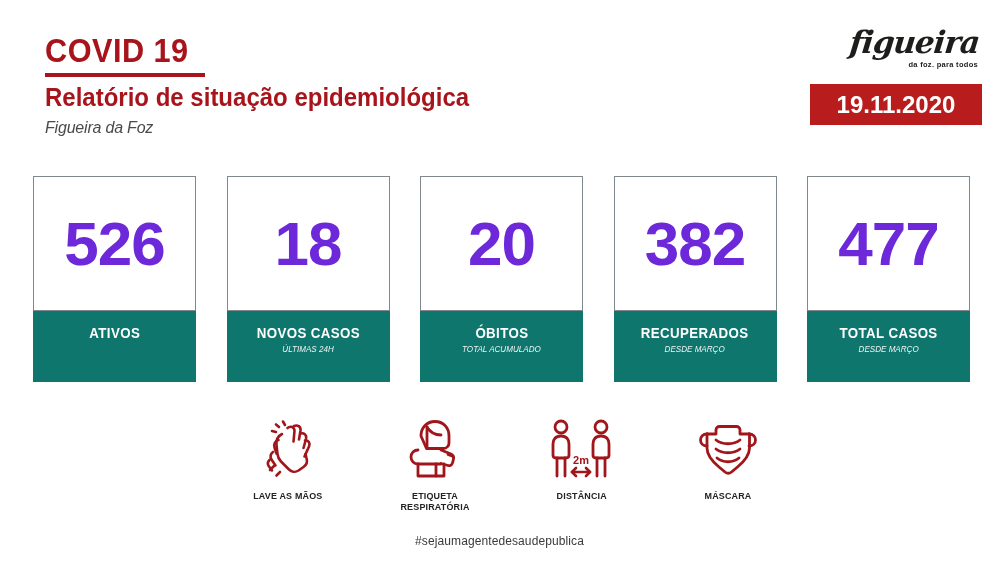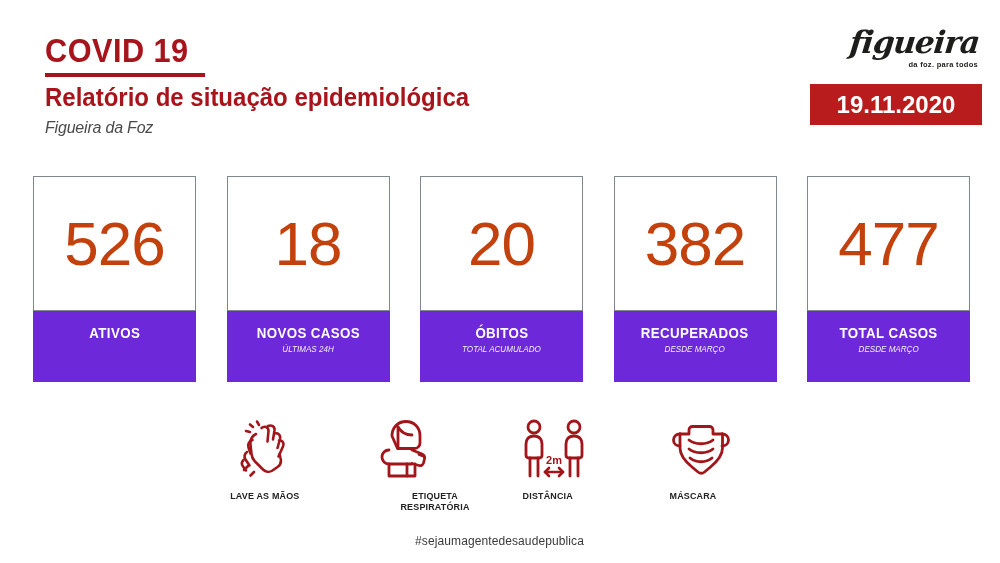--- a/index.html
+++ b/index.html
@@ -132,29 +132,29 @@
     flex: 0 0 135px;
     border: 1px solid #7e888d;
     background: #ffffff;
     display: flex;
     align-items: center;
     justify-content: center;
   }
 
   .card-value {
     font-size: 62px;
-    font-weight: 400;
-    color: #c2410c;
+    font-weight: 700;
+    color: #6d28d9;
     letter-spacing: -1px;
     line-height: 1;
   }
 
   .card-foot {
     flex: 1 1 auto;
-    background: #6d28d9;
+    background: #0f766e;
     color: #ffffff;
     display: flex;
     flex-direction: column;
     align-items: center;
     justify-content: flex-start;
     padding-top: 14px;
   }
 
   .card-label {
     font-size: 14px;
@@ -179,21 +179,21 @@
     top: 412px;
     width: 560px;
     display: flex;
     justify-content: space-between;
   }
 
   .prev-item {
     width: 120px;
     display: flex;
     flex-direction: column;
-    align-items: flex-start;
+    align-items: center;
   }
 
   .prev-icon {
     height: 72px;
     display: flex;
     align-items: center;
     justify-content: center;
   }
 
   .prev-label {

